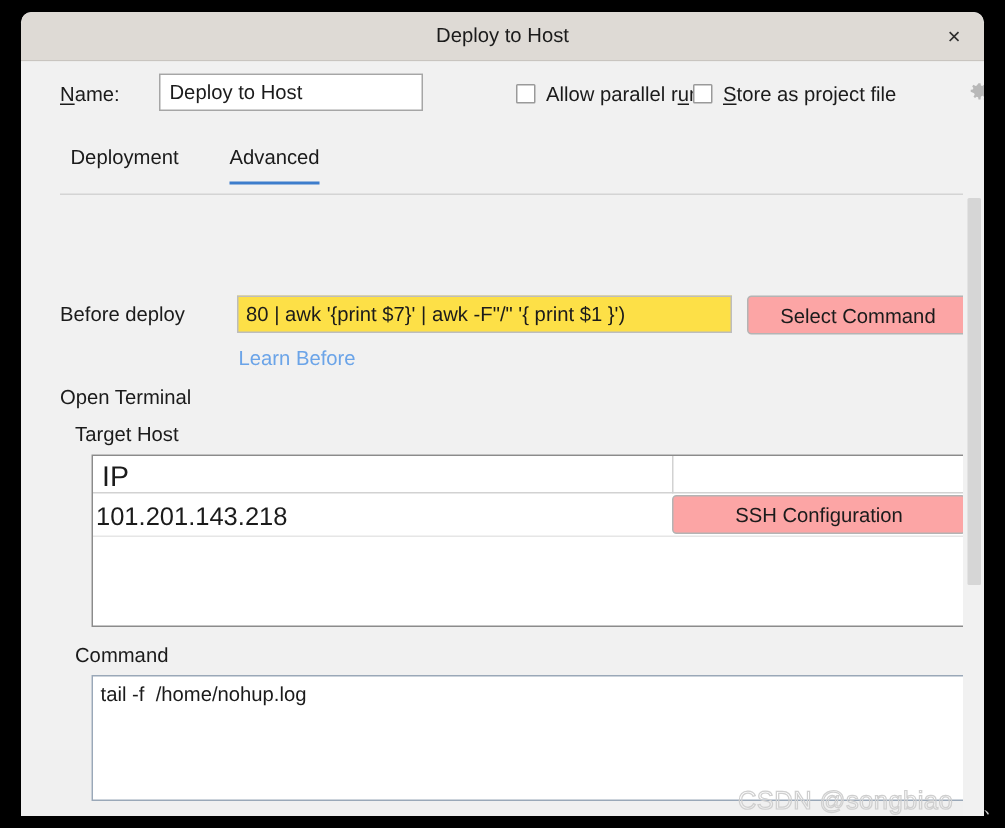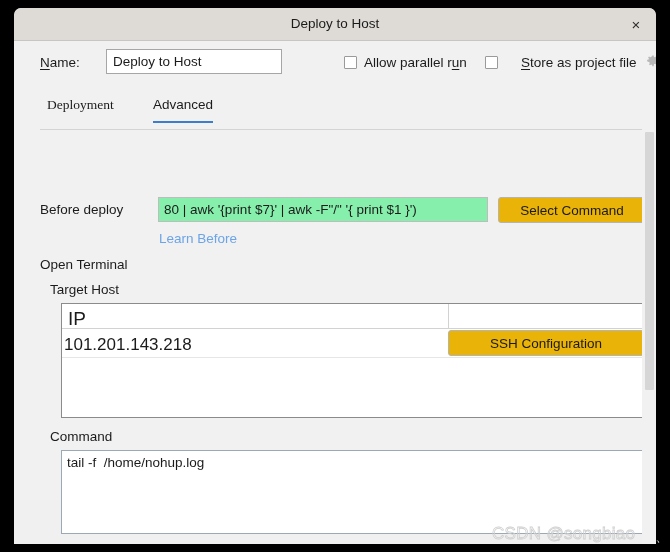--- a/index.html
+++ b/index.html
@@ -85,67 +85,67 @@
   }
   .cbox {
     width: 13px; height: 13px;
     border: 1px solid #9a9a9a;
     background: #fff;
     margin-right: 7px;
     display: inline-block;
     border-radius: 1px;
   }
   #cb-parallel { left: 306px; top: 14px; margin-left: 24px; }
-  #cb-store    { left: 471px; top: 14px; gap: 16px; }
+  #cb-store    { left: 448px; top: 14px; }
 
   .gear-icon {
     position: absolute; left: 632px; top: 14px;
     width: 14px; height: 14px;
     cursor: pointer;
   }
 
   
   .tabs {
     position: absolute; left: 0; top: 47px;
     width: 642px; height: 43px;
   }
   .tab {
     position: absolute; top: 9px;
     font-size: 13.5px; color: #1b1b1b;
     padding-bottom: 9px;
     cursor: pointer;
   }
-  #tab-deployment { left: 33px; font-family: Liberation Serif, serif; }
+  #tab-deployment { left: 33px; }
   #tab-advanced   { left: 139px; }
   .tab.active { border-bottom: 2.5px solid #3d7dcc; }
   .tabs-rule {
     position: absolute; left: 26px; top: 41px;
     width: 606px; height: 1px;
     background: #d4d4d4;
   }
 
   
   .lbl-before {
     position: absolute; left: 26px; top: 161px;
     font-size: 13.5px; color: #1b1b1b;
   }
   .before-field {
     position: absolute; left: 144px; top: 156px;
     width: 330px; height: 25px;
-    background: #86efac;
+    background: #fde047;
     border: 1px solid #bdbdbd;
     font-size: 13.5px; color: #1b1b1b;
     padding: 3px 5px;
     font-family: "Liberation Sans", sans-serif;
     white-space: nowrap;
     overflow: hidden;
     outline: none;
   }
   .btn {
-    background: #eab308;
+    background: #fca5a5;
     border: 1px solid #b4b4b4;
     border-radius: 3px;
     font-size: 13.5px;
     color: #1b1b1b;
     font-family: "Liberation Sans", sans-serif;
     cursor: pointer;
   }
   #btn-select-command {
     position: absolute; left: 484px; top: 156px;
     width: 148px; height: 26px;

